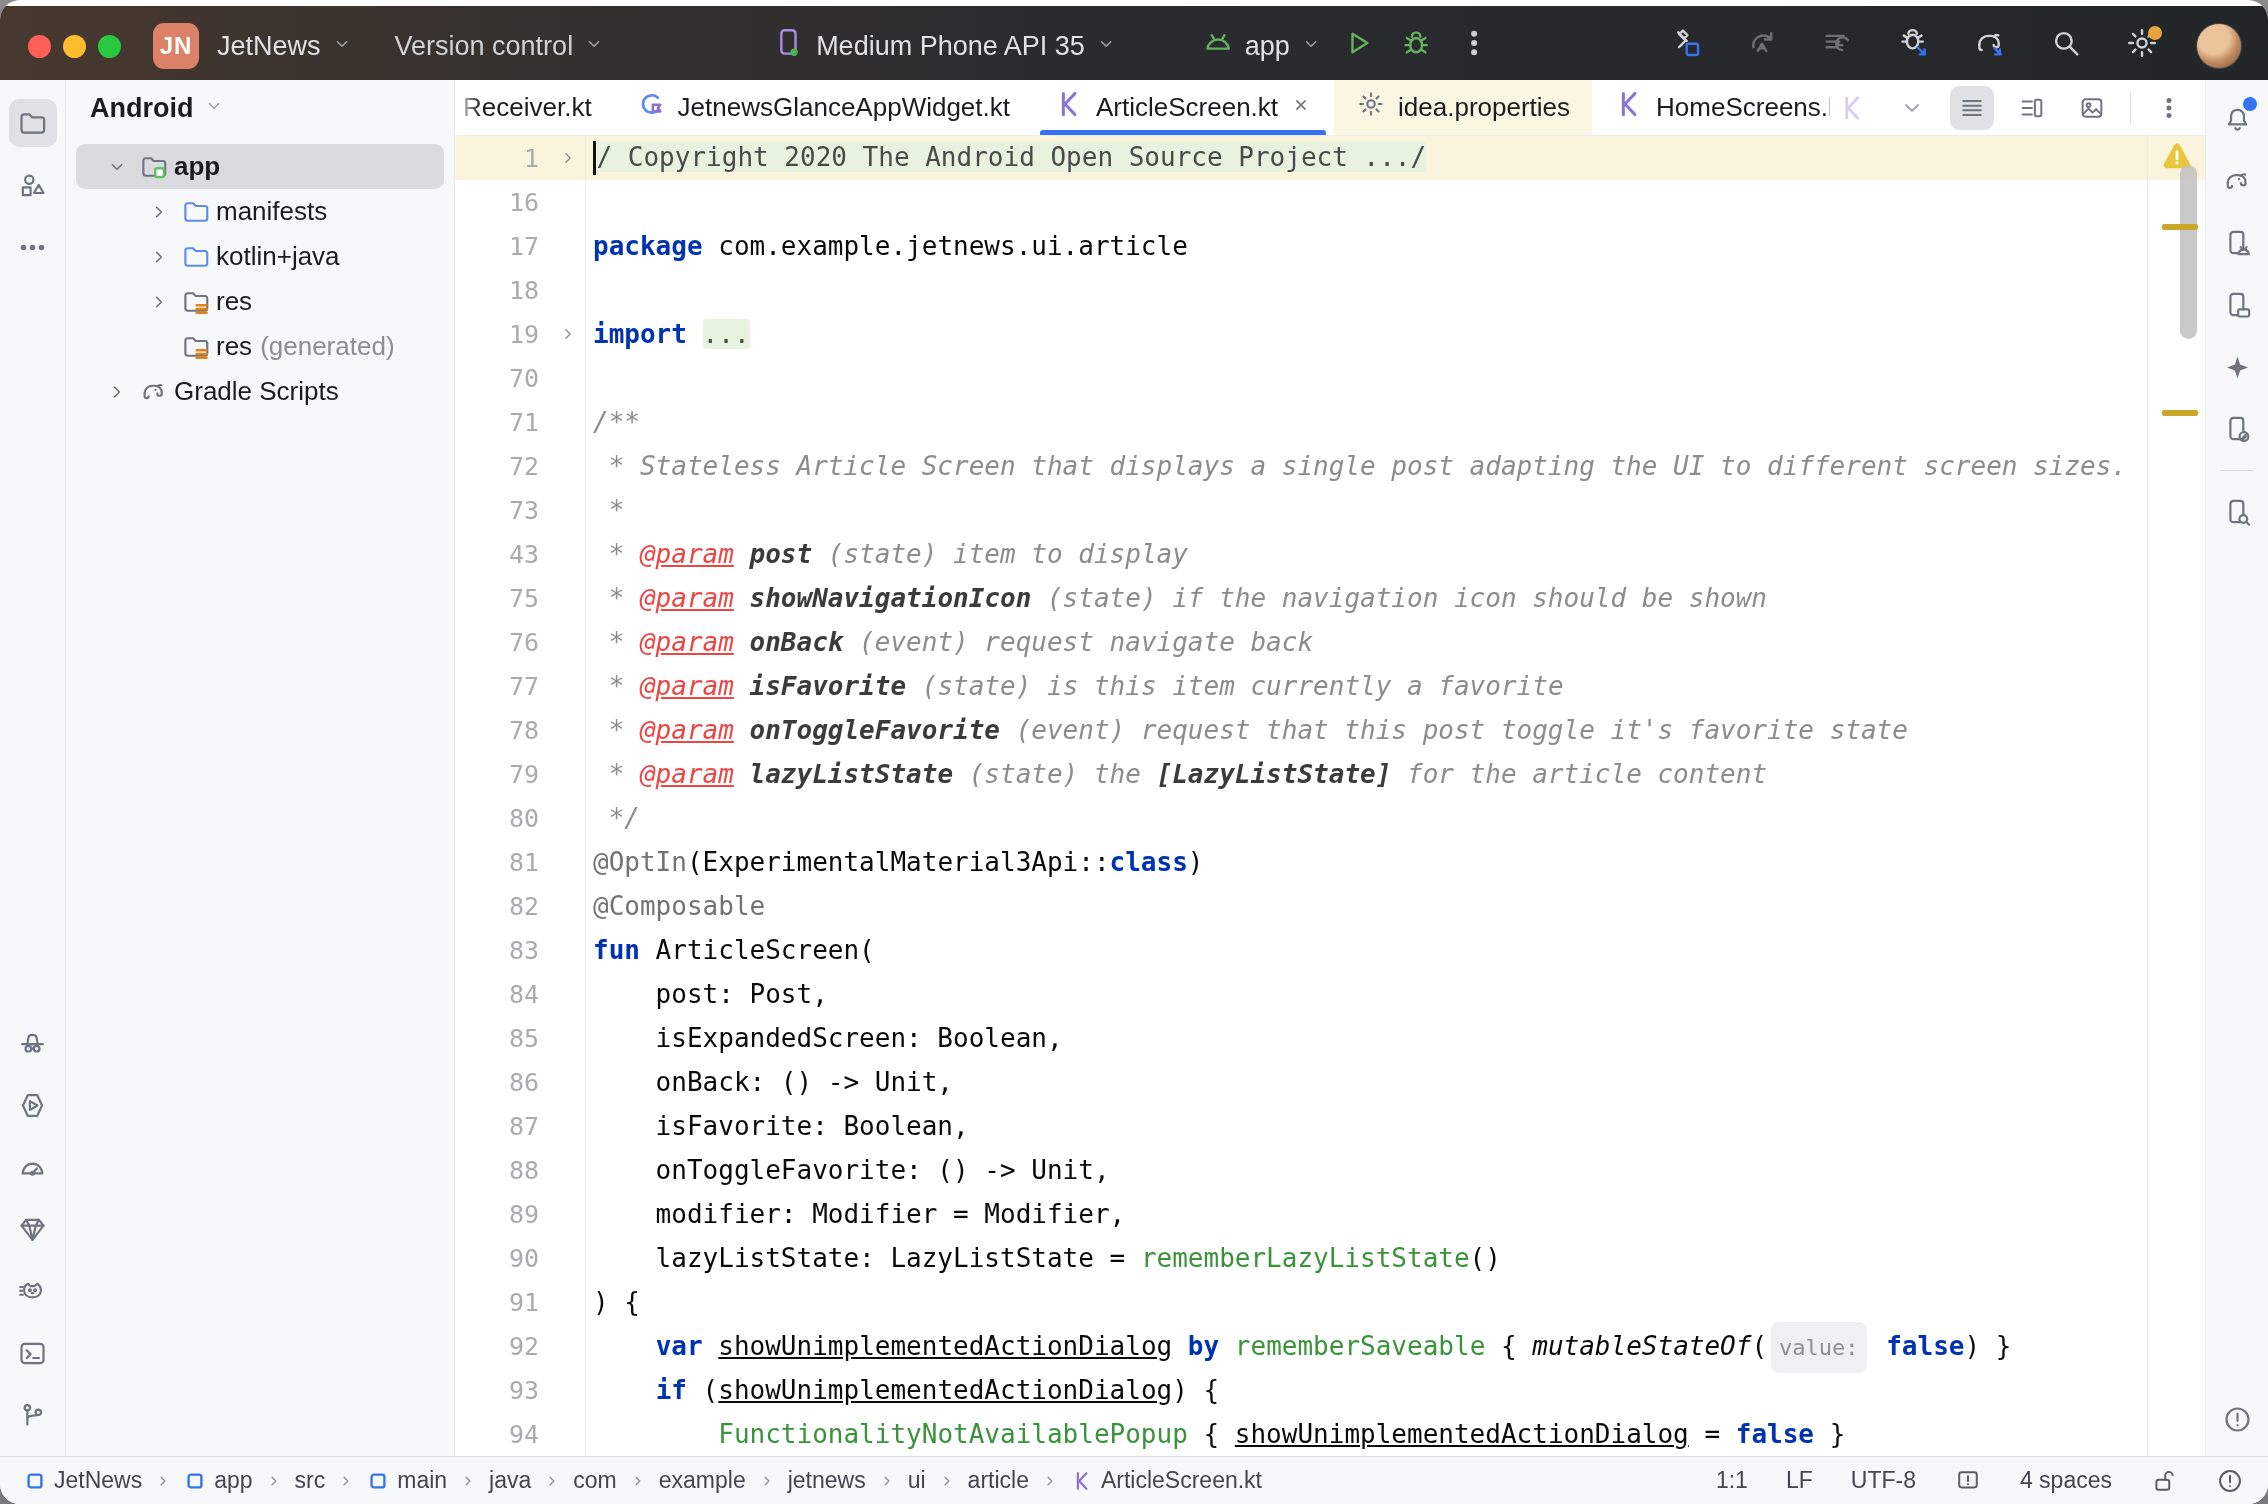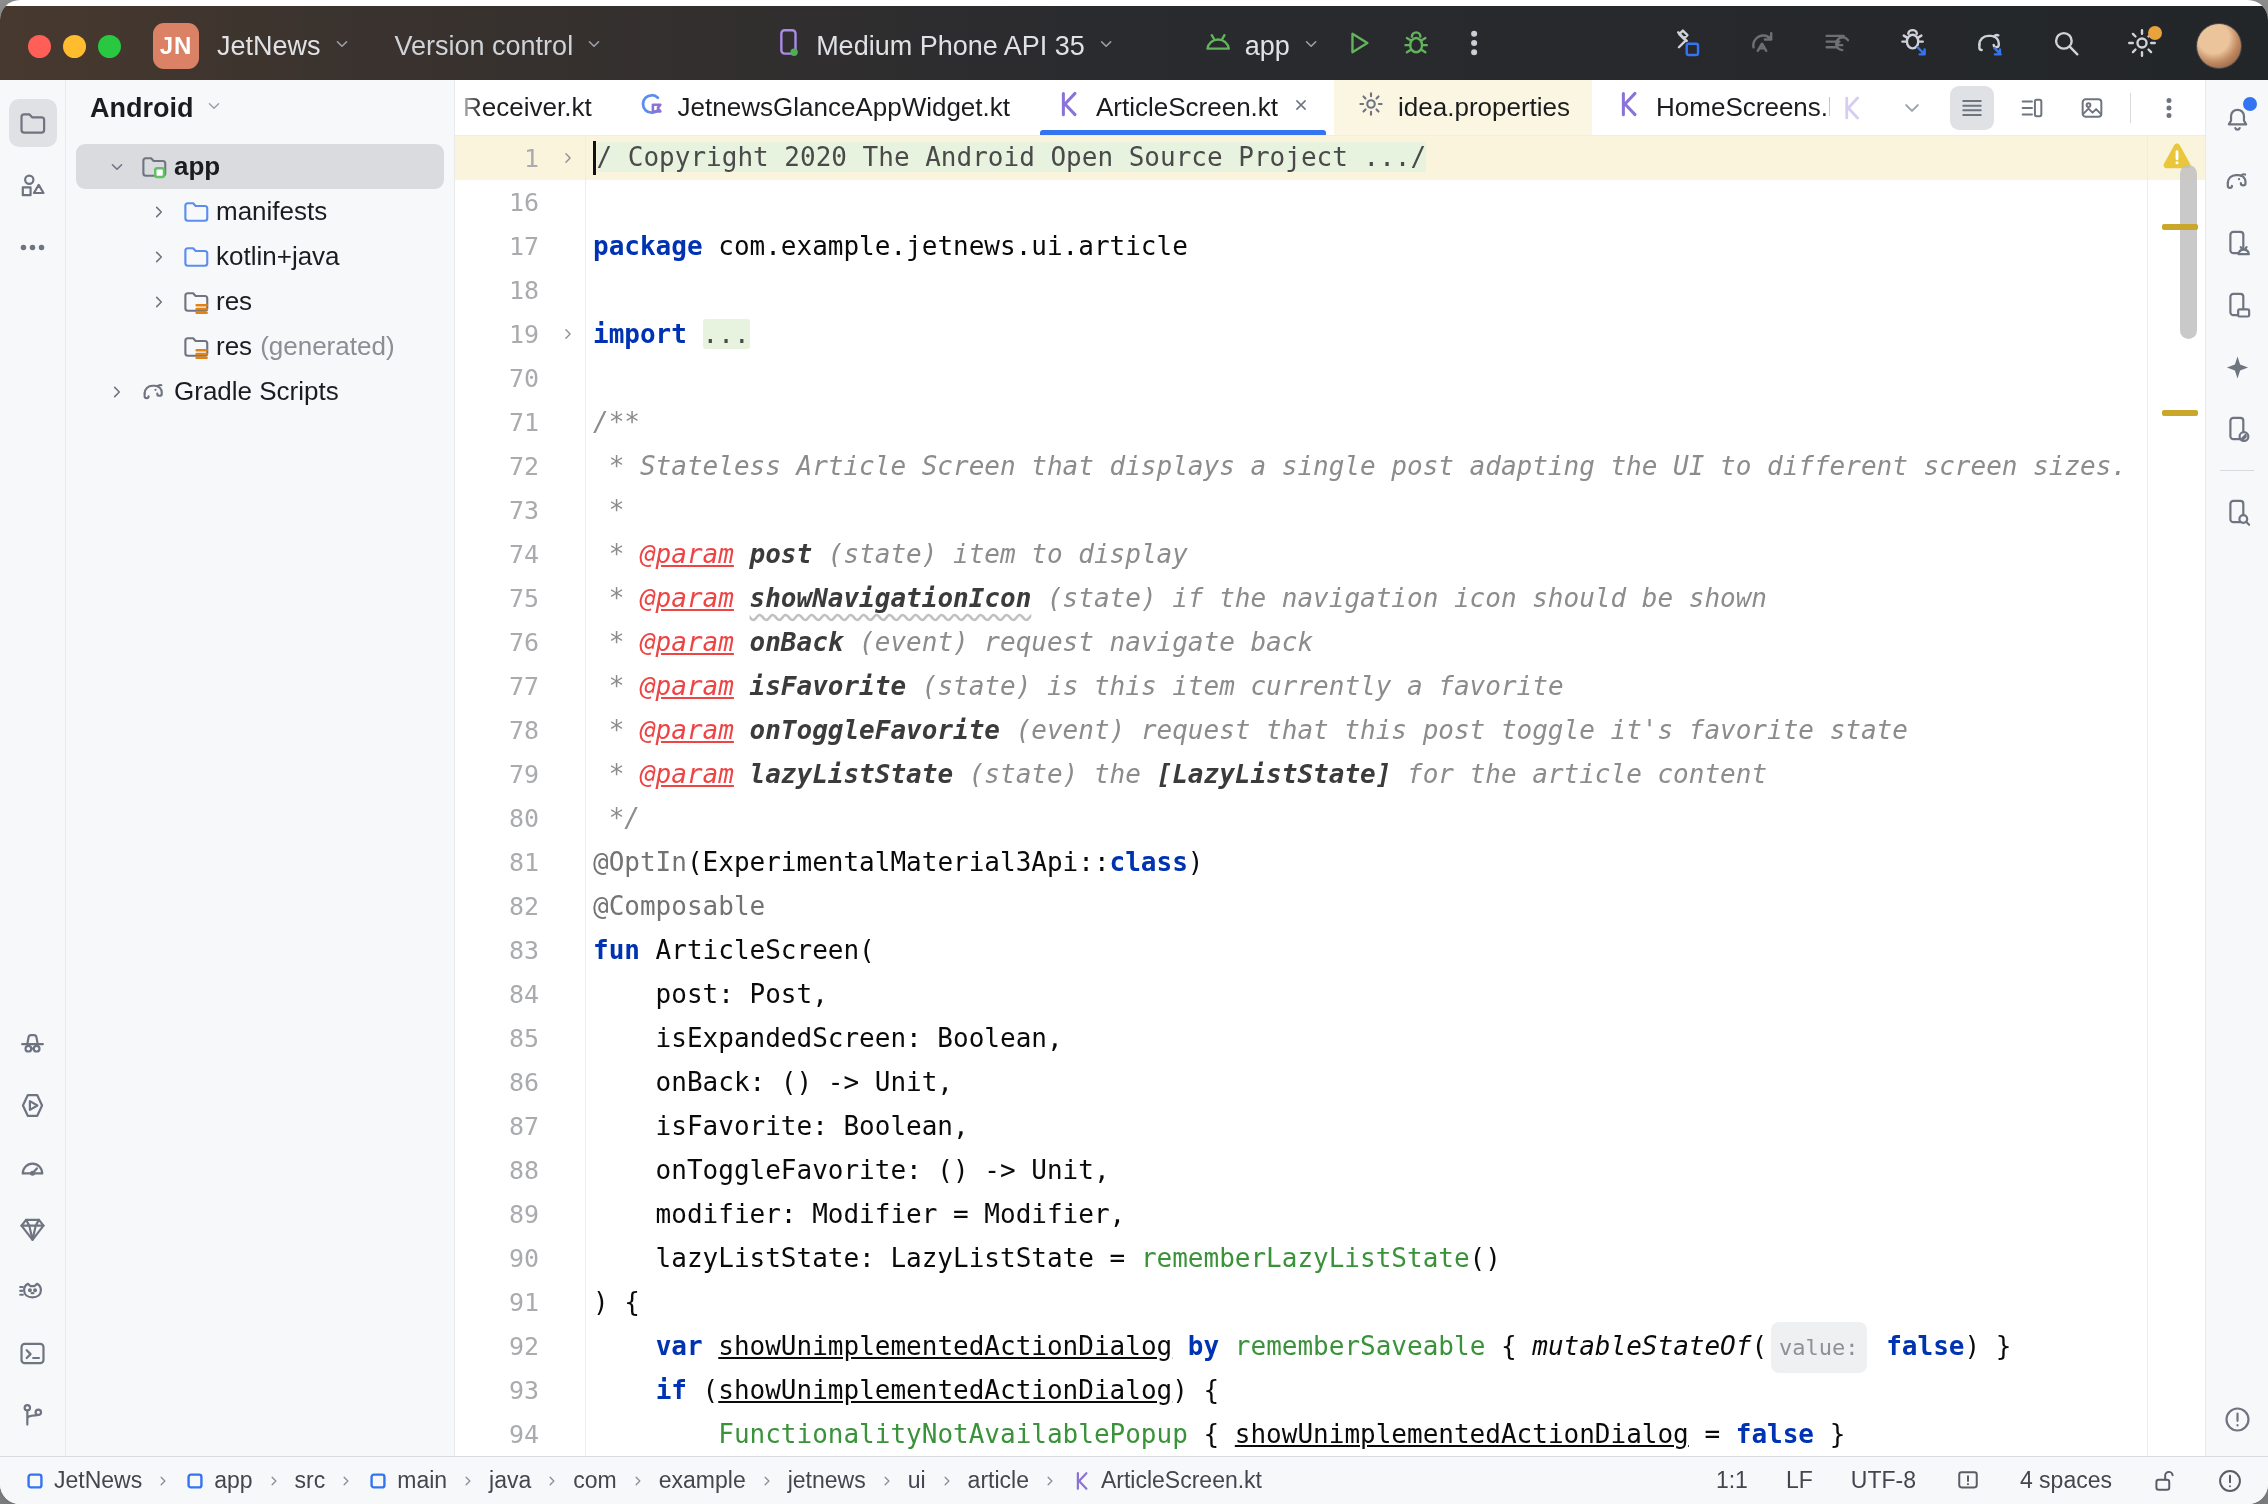--- a/index.html
+++ b/index.html
@@ -87,21 +87,21 @@
   .codeline { white-space:pre; font-family:"DejaVu Sans Mono", monospace; font-size:26px; padding-left:8px; flex:1; min-width:0; }
   .gutter-sep { position:absolute; left:130px; top:0; bottom:0; width:1px; background:#EDEDED; pointer-events:none; }
   .margin-guide { position:absolute; right:57px; top:0; bottom:0; width:1px; background:#ECECEC; pointer-events:none; }
 
   .sK { color:#0033B3; font-weight:bold; }
   .sD { color:#0A0A0A; }
   .sDoc { color:#8C8C8C; font-style:italic; }
   .sTag { color:#ef4444; font-style:italic; text-decoration:underline; }
   .sPn { color:#3B3B3B; font-weight:bold; font-style:italic; }
   .sWavy { color:#3B3B3B; font-weight:bold; font-style:italic;
-    text-decoration:underline; text-decoration-style:wavy; text-decoration-color:#C0C0C0; text-underline-offset:6px; }
+    text-decoration-style:wavy; text-decoration-color:#C0C0C0; text-underline-offset:6px; }
   .sGr { color:#3A923A; }
   .sAnn { color:#737373; }
   .sU { color:#0A0A0A; text-decoration:underline; }
   .sEm { color:#0A0A0A; font-style:italic; }
   .sFold { background:#E7F3DF; color:#4A4A4A; border-radius:3px; }
   .sInlay { background:#EFF0F2; color:#8E9096; border-radius:8px; font-size:22px; padding:13px 8px; margin:0 4px; font-style:normal;text-align:center; }
   .caret { display:inline-block; width:2.5px; height:34px; background:#111; vertical-align:middle; margin-right:1px; }
 
   
   .sb-thumb { position:absolute; right:8px; top:29px; width:17px; height:174px; border-radius:9px; background:#BFBFBF; opacity:.85; }
@@ -552,21 +552,21 @@
               <span class="gnum">72</span>
               <span class="gfold"></span>
               <span class="codeline"><span class="sDoc"> * Stateless Article Screen that displays a single post adapting the UI to different screen sizes.</span></span>
             </div>
             <div class="row">
               <span class="gnum">73</span>
               <span class="gfold"></span>
               <span class="codeline"><span class="sDoc"> *</span></span>
             </div>
             <div class="row">
-              <span class="gnum">74</span>
+              <span class="gnum">43</span>
               <span class="gfold"></span>
               <span class="codeline"><span class="sDoc"> * </span><span class="sTag">@param</span><span class="sDoc"> </span><span class="sPn">post</span><span class="sDoc"> (state) item to display</span></span>
             </div>
             <div class="row">
               <span class="gnum">75</span>
               <span class="gfold"></span>
               <span class="codeline"><span class="sDoc"> * </span><span class="sTag">@param</span><span class="sDoc"> </span><span class="sWavy">showNavigationIcon</span><span class="sDoc"> (state) if the navigation icon should be shown</span></span>
             </div>
             <div class="row">
               <span class="gnum">76</span>

